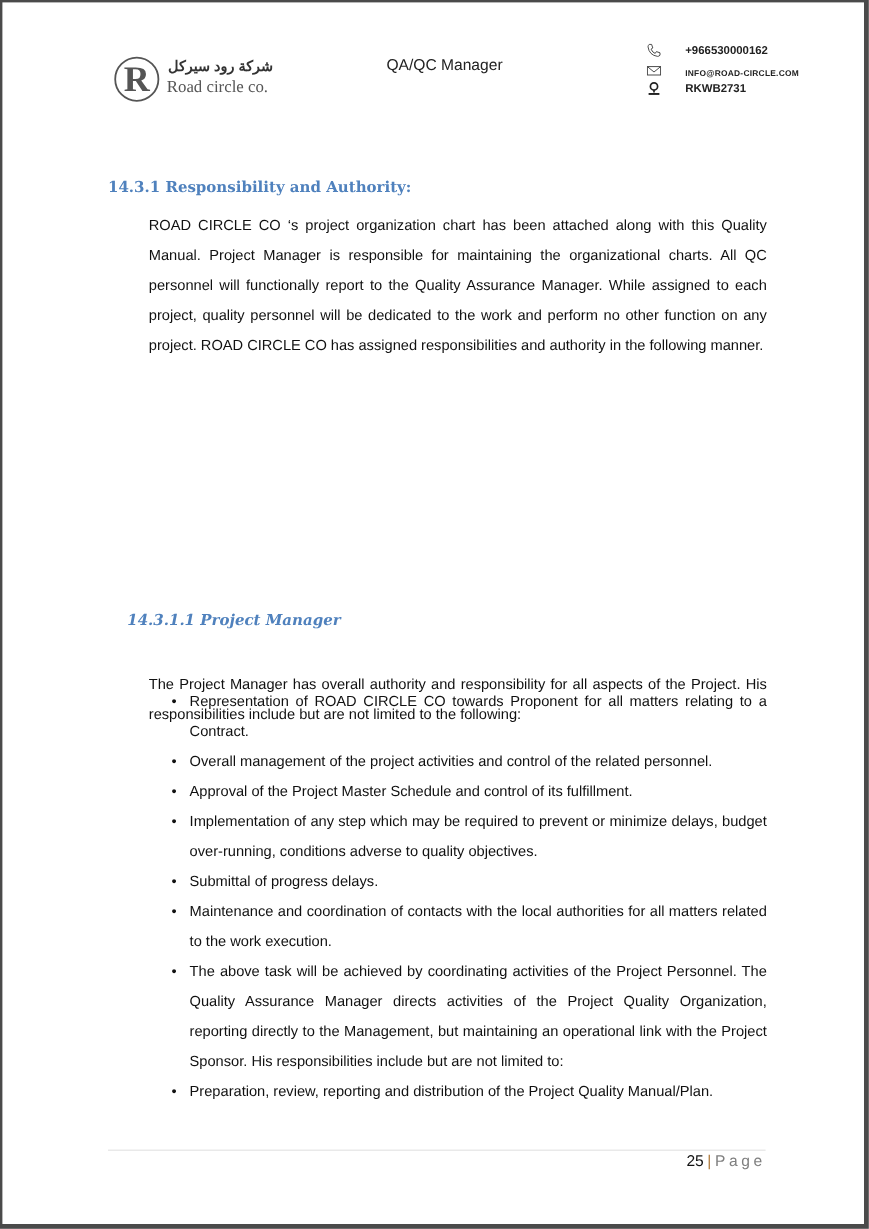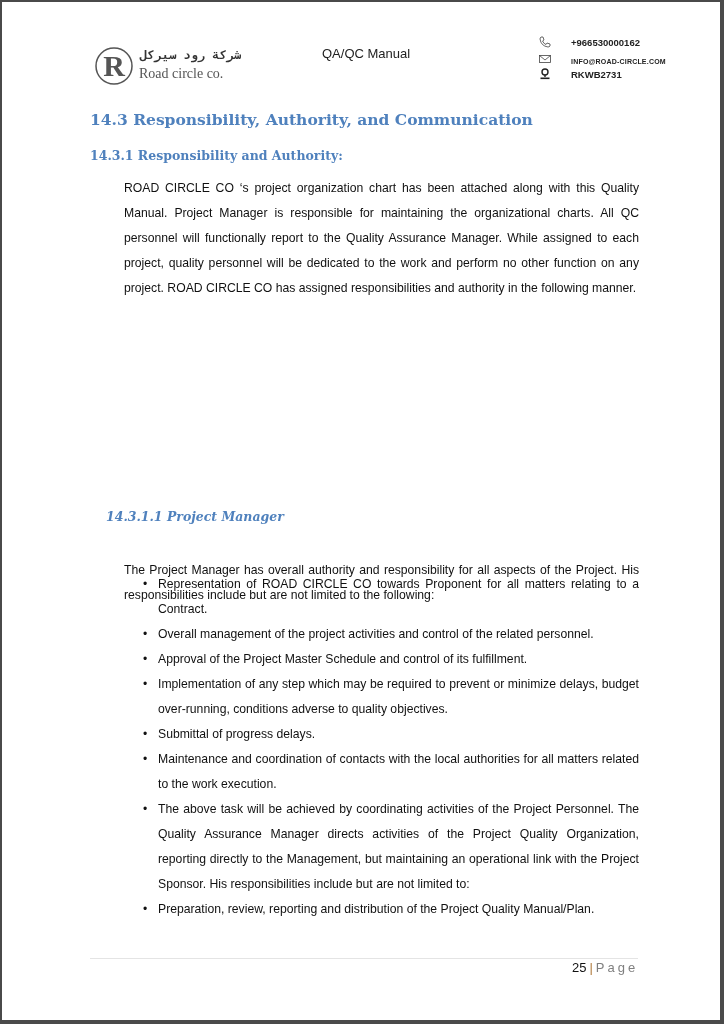--- a/index.html
+++ b/index.html
@@ -1,20 +1,20 @@
 <!DOCTYPE html>
 <html><head>
 <meta charset="utf-8">
 <style>
   html, body { margin:0; padding:0; }
   body { width:724px; height:1024px; background:#4a4a4a; position:relative; overflow:hidden;
          font-family:"Liberation Sans", "DejaVu Sans", sans-serif; }
   .page { position:absolute; left:2px; top:2px; width:718px; height:1018px; background:#fff; }
   .hdr-logo { position:absolute; left:92px; top:44px; width:40px; height:40px; }
-  .logo-ar { position:absolute; left:138px; top:46px; font-size:12px; color:#333; font-family:Liberation Mono, monospace; font-weight:bold; direction:rtl; }
+  .logo-ar { position:absolute; left:138px; top:46px; font-size:12px; color:#333; font-family:Liberation Sans, sans-serif; font-weight:bold; direction:rtl; }
   .logo-en { position:absolute; left:137px; top:64px; font-size:14px; color:#555; font-family:"Liberation Serif", serif; }
   .hdr-title { position:absolute; left:320px; top:44px; font-size:13px; color:#222; }
   .contact { position:absolute; left:537px; font-size:9.5px; font-weight:bold; color:#222; display:flex; align-items:flex-end; gap:20px; }
   .contact svg { width:12px; height:12px; }
   .contact.small { font-size:7px; letter-spacing:0.2px; }
   h1 { position:absolute; left:88px; top:108px; margin:0; font-family:"DejaVu Serif", serif; font-size:15.5px; color:#4f81bd; font-weight:bold; }
   h2 { position:absolute; left:88px; top:146px; margin:0; font-family:"DejaVu Serif", serif; font-size:12.5px; color:#4f81bd; font-weight:bold; }
   h3 { position:absolute; left:88px; top:491px; margin:16px; font-family:"DejaVu Serif", serif; font-size:12.5px; color:#4f81bd; font-weight:bold; font-style:italic; }
   .para { position:absolute; left:122px; width:515px; font-size:12.2px; line-height:25px; color:#111; text-align:justify; }
   ul.blist { position:absolute; left:122px; width:515px; margin:0; padding:0; list-style:none; font-size:12.2px; line-height:25px; color:#111; }
@@ -30,21 +30,21 @@
 
 <div class="page">
 
   <svg class="hdr-logo" viewBox="0 0 40 40">
     <circle cx="20" cy="20" r="18" fill="none" stroke="#555" stroke-width="1.5"></circle>
     <text x="20" y="30" text-anchor="middle" font-family="Liberation Serif, serif" font-size="30" font-weight="bold" fill="#555">R</text>
   </svg>
   <div class="logo-ar">شركة رود سيركل</div>
   <div class="logo-en">Road circle co.</div>
 
-  <div class="hdr-title">QA/QC Manual</div>
+  <div class="hdr-title">QA/QC Manager</div>
 
   <div class="contact" style="top:34px;">
     <svg viewBox="0 0 12 12">
         <path d="M2 1 L4 1 L5 4 L3.5 5 Q5 8 7 8.5 L8 7 L11 8 L11 10 Q10 11 9 11 Q2 10 1 3 Q1 2 2 1 Z" fill="none" stroke="#444" stroke-width="0.8"></path>
       </svg>
     <span>+966530000162</span>
   </div>
   <div class="contact small" style="top:51px;">
     <svg viewBox="0 0 12 12">
         <rect x="0.5" y="2.5" width="11" height="7" fill="none" stroke="#444" stroke-width="0.8"></rect>
@@ -54,21 +54,20 @@
   </div>
   <div class="contact" style="top:66px;">
     <svg viewBox="0 0 12 12">
         <circle cx="6" cy="4" r="3" fill="none" stroke="#222" stroke-width="1.4"></circle>
         <path d="M6 7 L6 9" stroke="#222" stroke-width="1.4"></path>
         <rect x="1.5" y="9.5" width="9" height="1.6" fill="#222"></rect>
       </svg>
     <span>RKWB2731</span>
   </div>
 
-  <h1>14.3 Responsibility, Authority, and Communication</h1>
   <h2>14.3.1  Responsibility and Authority:</h2>
 
   <div class="para" style="top:174px;">ROAD CIRCLE CO ‘s project organization chart has been attached along with this Quality Manual. Project Manager is responsible for maintaining the organizational charts. All QC personnel will functionally report to the Quality Assurance Manager. While assigned to each project, quality personnel will be dedicated to the work and perform no other function on any project. ROAD CIRCLE CO has assigned responsibilities and authority in the following manner.</div>
 
 
   <h3>14.3.1.1  Project Manager</h3>
 
   <div class="para" style="top:520px;margin-top:36px;">The Project Manager has overall authority and responsibility for all aspects of the Project. His responsibilities include but are not limited to the following:</div>
 
   <ul class="blist" style="top:570px;">

